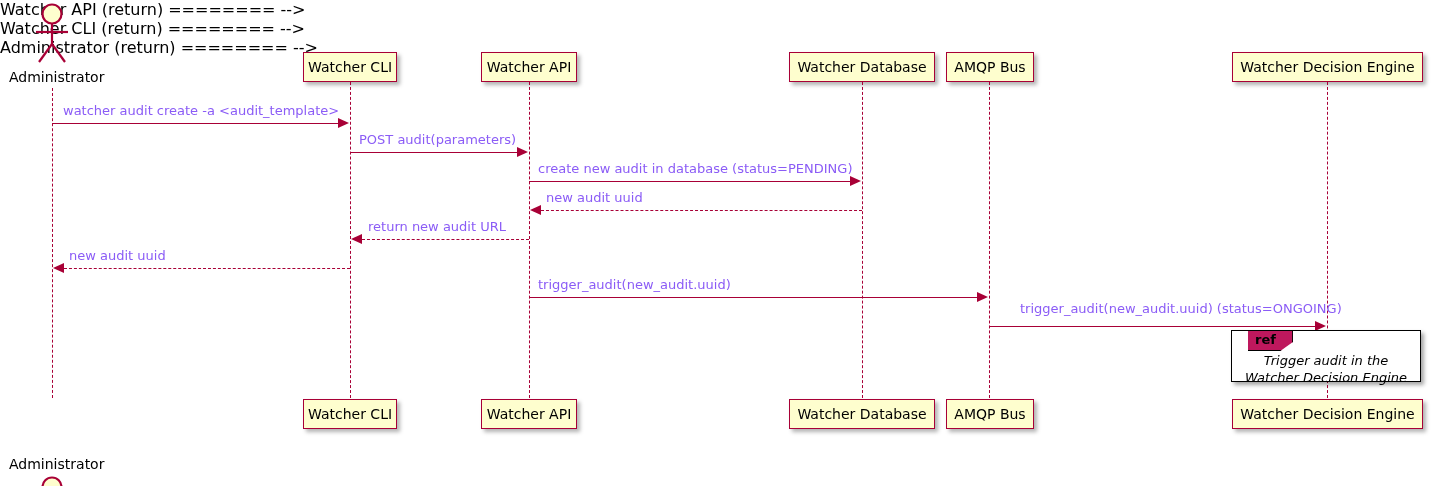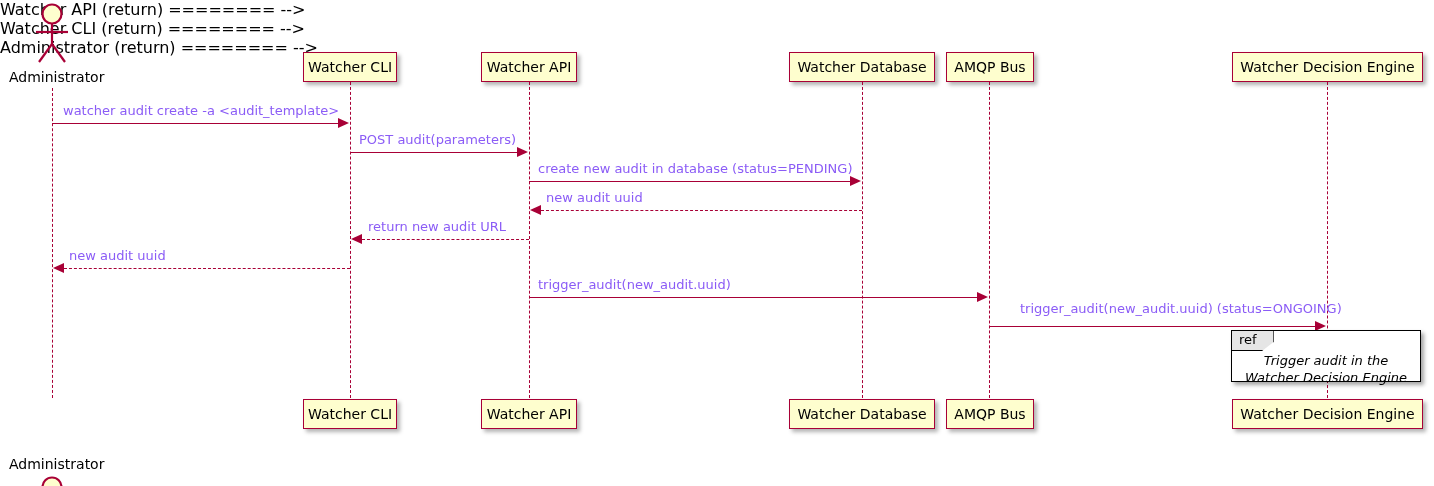--- a/index.html
+++ b/index.html
@@ -91,28 +91,28 @@
   
   .ref-box {
     position: absolute;
     box-sizing: border-box;
     background: #FFFFFF;
     border: 1.5px solid #000000;
     box-shadow: 3px 3px 4px rgba(0,0,0,0.35);
   }
   .ref-tab {
     position: absolute;
-    left: 0;
+    left: 16px;
     top: 0;
     box-sizing: border-box;
-    background: #e5e5e5;
+    background: #be185d;
     border-right: 1.5px solid #000000;
     border-bottom: 1.5px solid #000000;
     font-size: 13px;
-    font-weight: normal;
+    font-weight: bold;
     color: #000000;
     padding: 2px 16px 2px 7px;
     line-height: 1.15;
     clip-path: polygon(0 0, 100% 0, 100% 55%, 72% 100%, 0 100%);
   }
   .ref-body {
     position: absolute;
     left: 0;
     right: 0;
     font-size: 13px;

